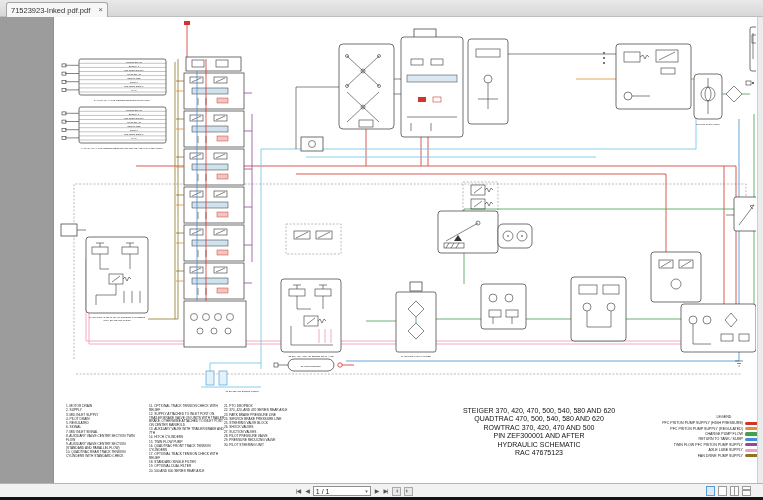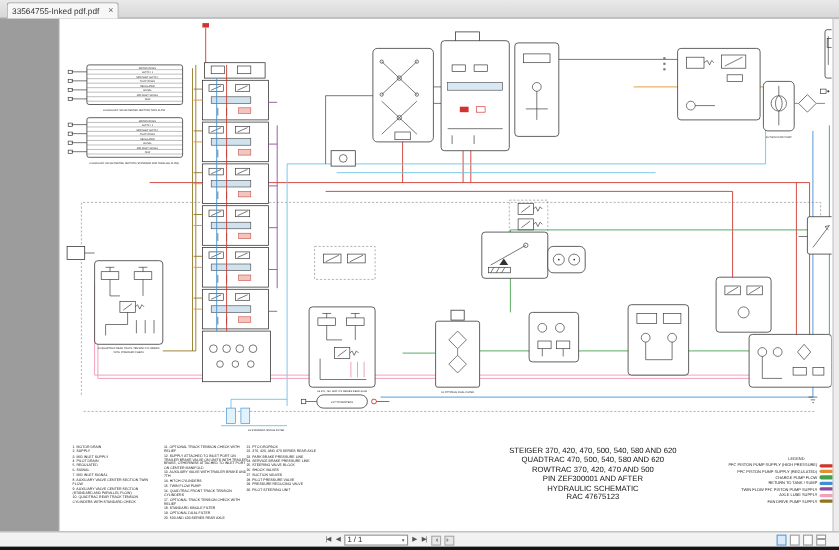--- a/index.html
+++ b/index.html
@@ -65,21 +65,21 @@
   .lic.active{border-color:#5b9bd5;background:#dce9f7;}
   .lic.cols{background:linear-gradient(90deg,#fdfdfd 45%,#9a9a9a 45%,#9a9a9a 55%,#fdfdfd 55%);}
   .lic.fit{background:linear-gradient(#fdfdfd 30%,#9a9a9a 30%,#9a9a9a 45%,#fdfdfd 45%);}
   .blackbar{position:absolute;left:0;top:497px;width:763px;height:3px;background:#151515;}
 </style>
 </head>
 <body>
 
 <div class="tabbar">
   <div class="tab">
-    <span class="tab-label">33564755-Inked pdf.pdf</span>
+    <span class="tab-label">71523923-Inked pdf.pdf</span>
     <span class="tab-close">×</span>
   </div>
 </div>
 
 <div class="doc">
   <div class="page">
 
     <svg class="schem" width="700" height="460" viewBox="0 0 700 460">
       <defs>
         <g id="sec">

